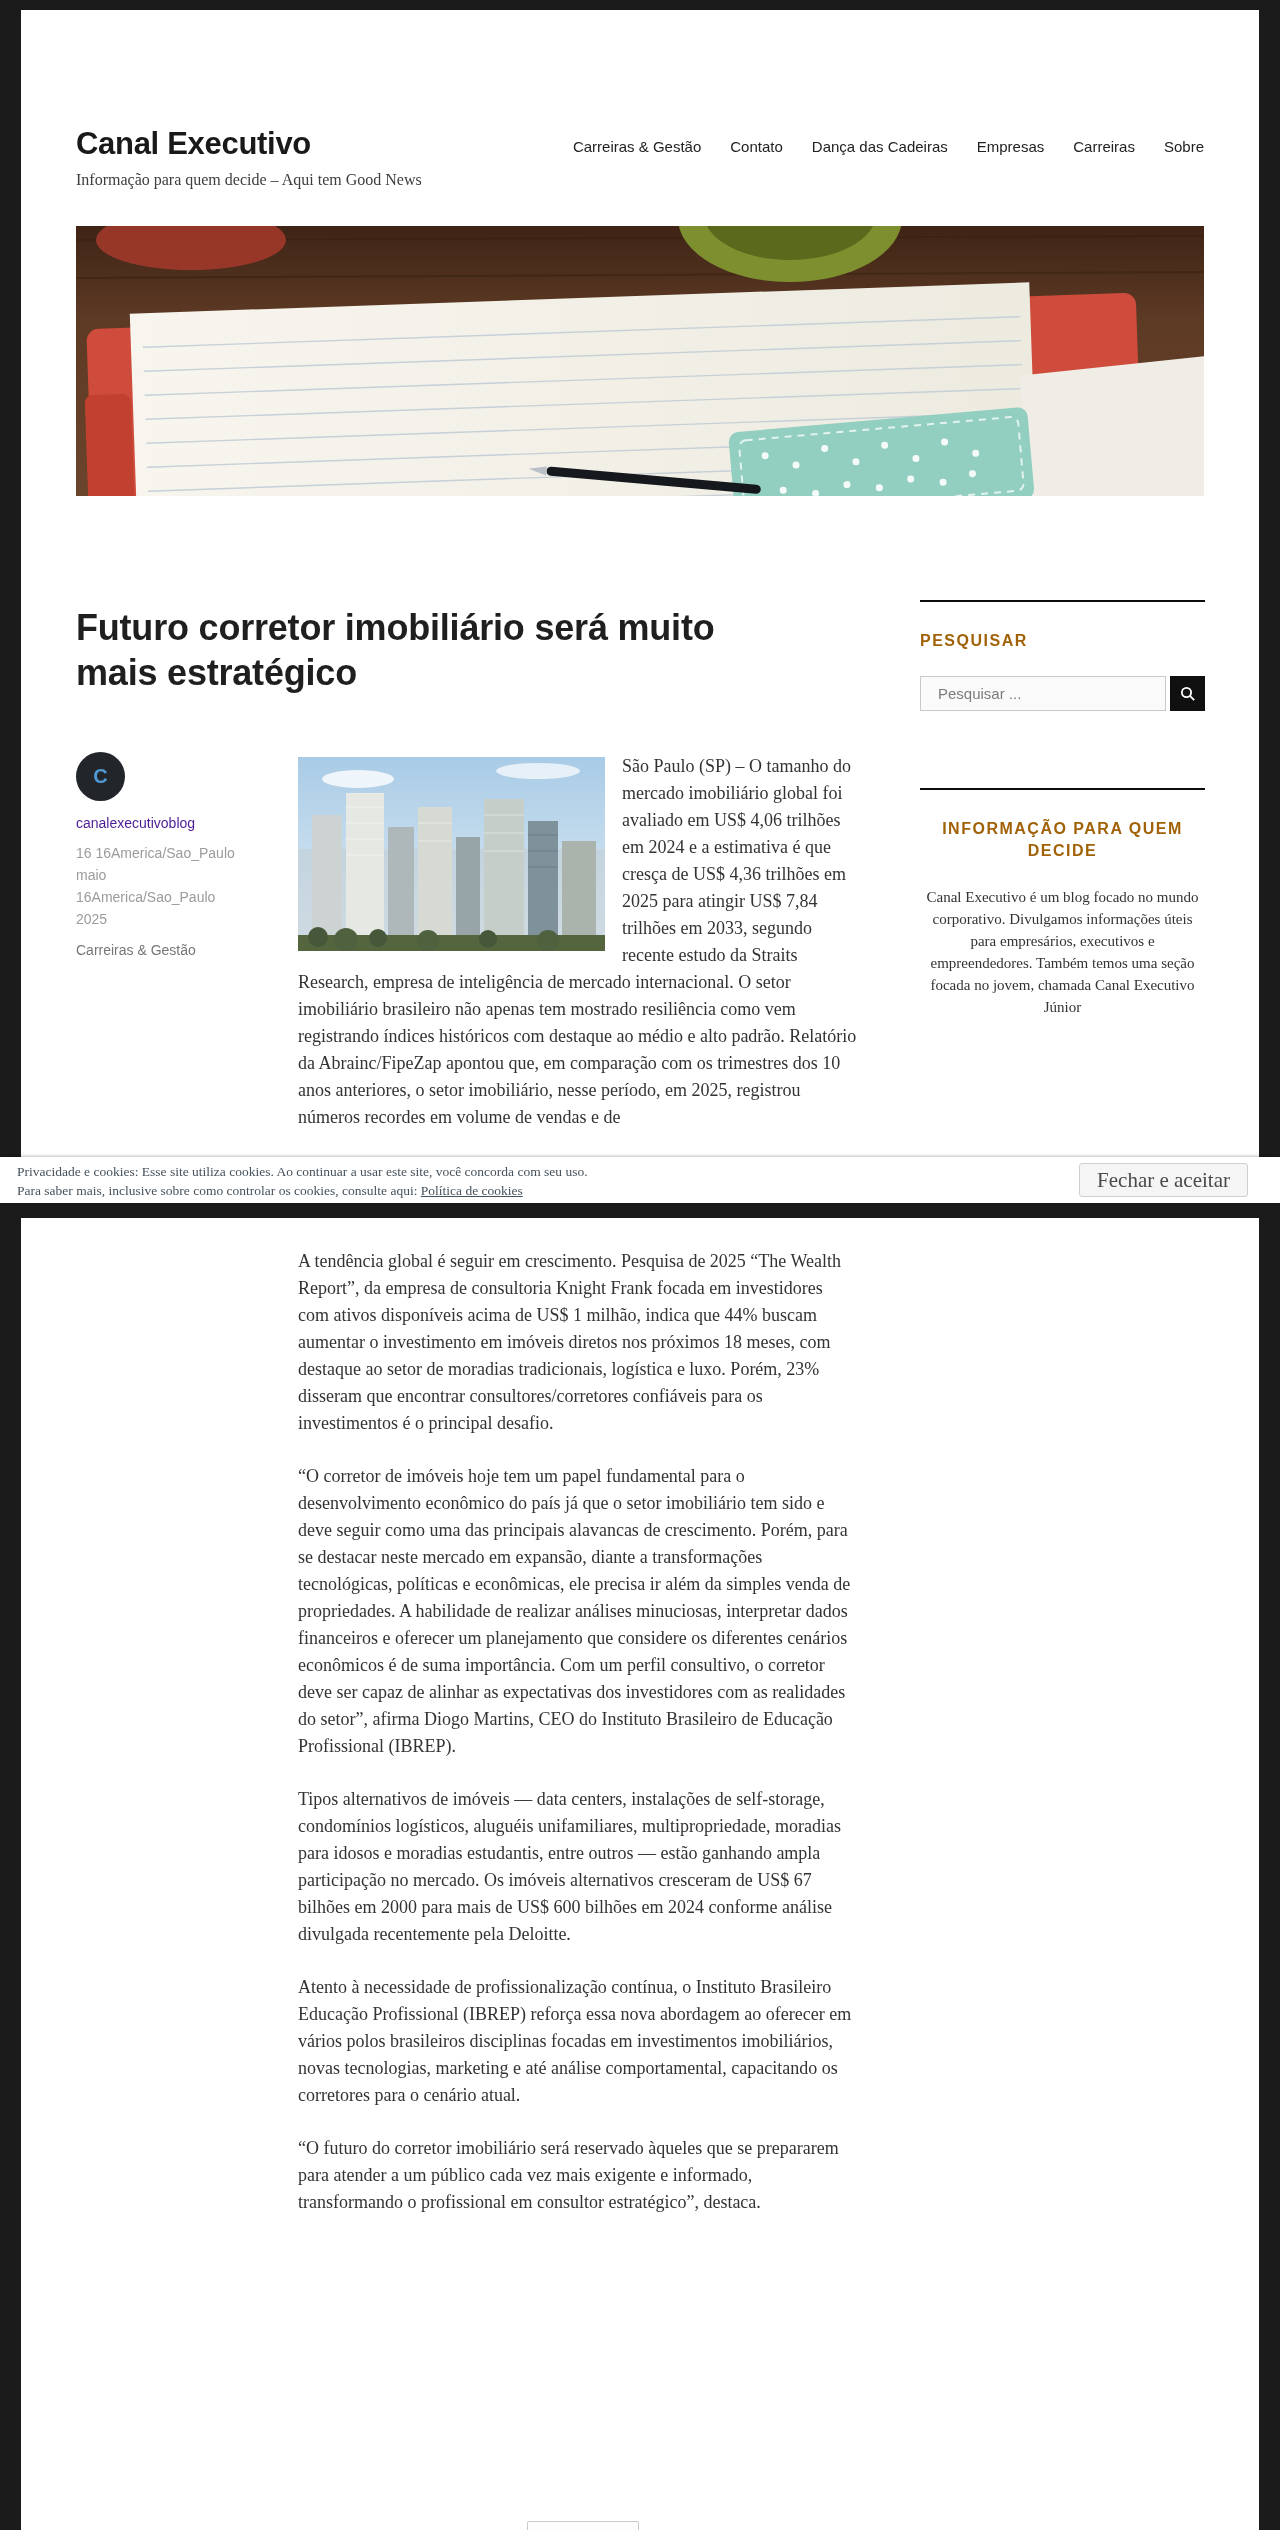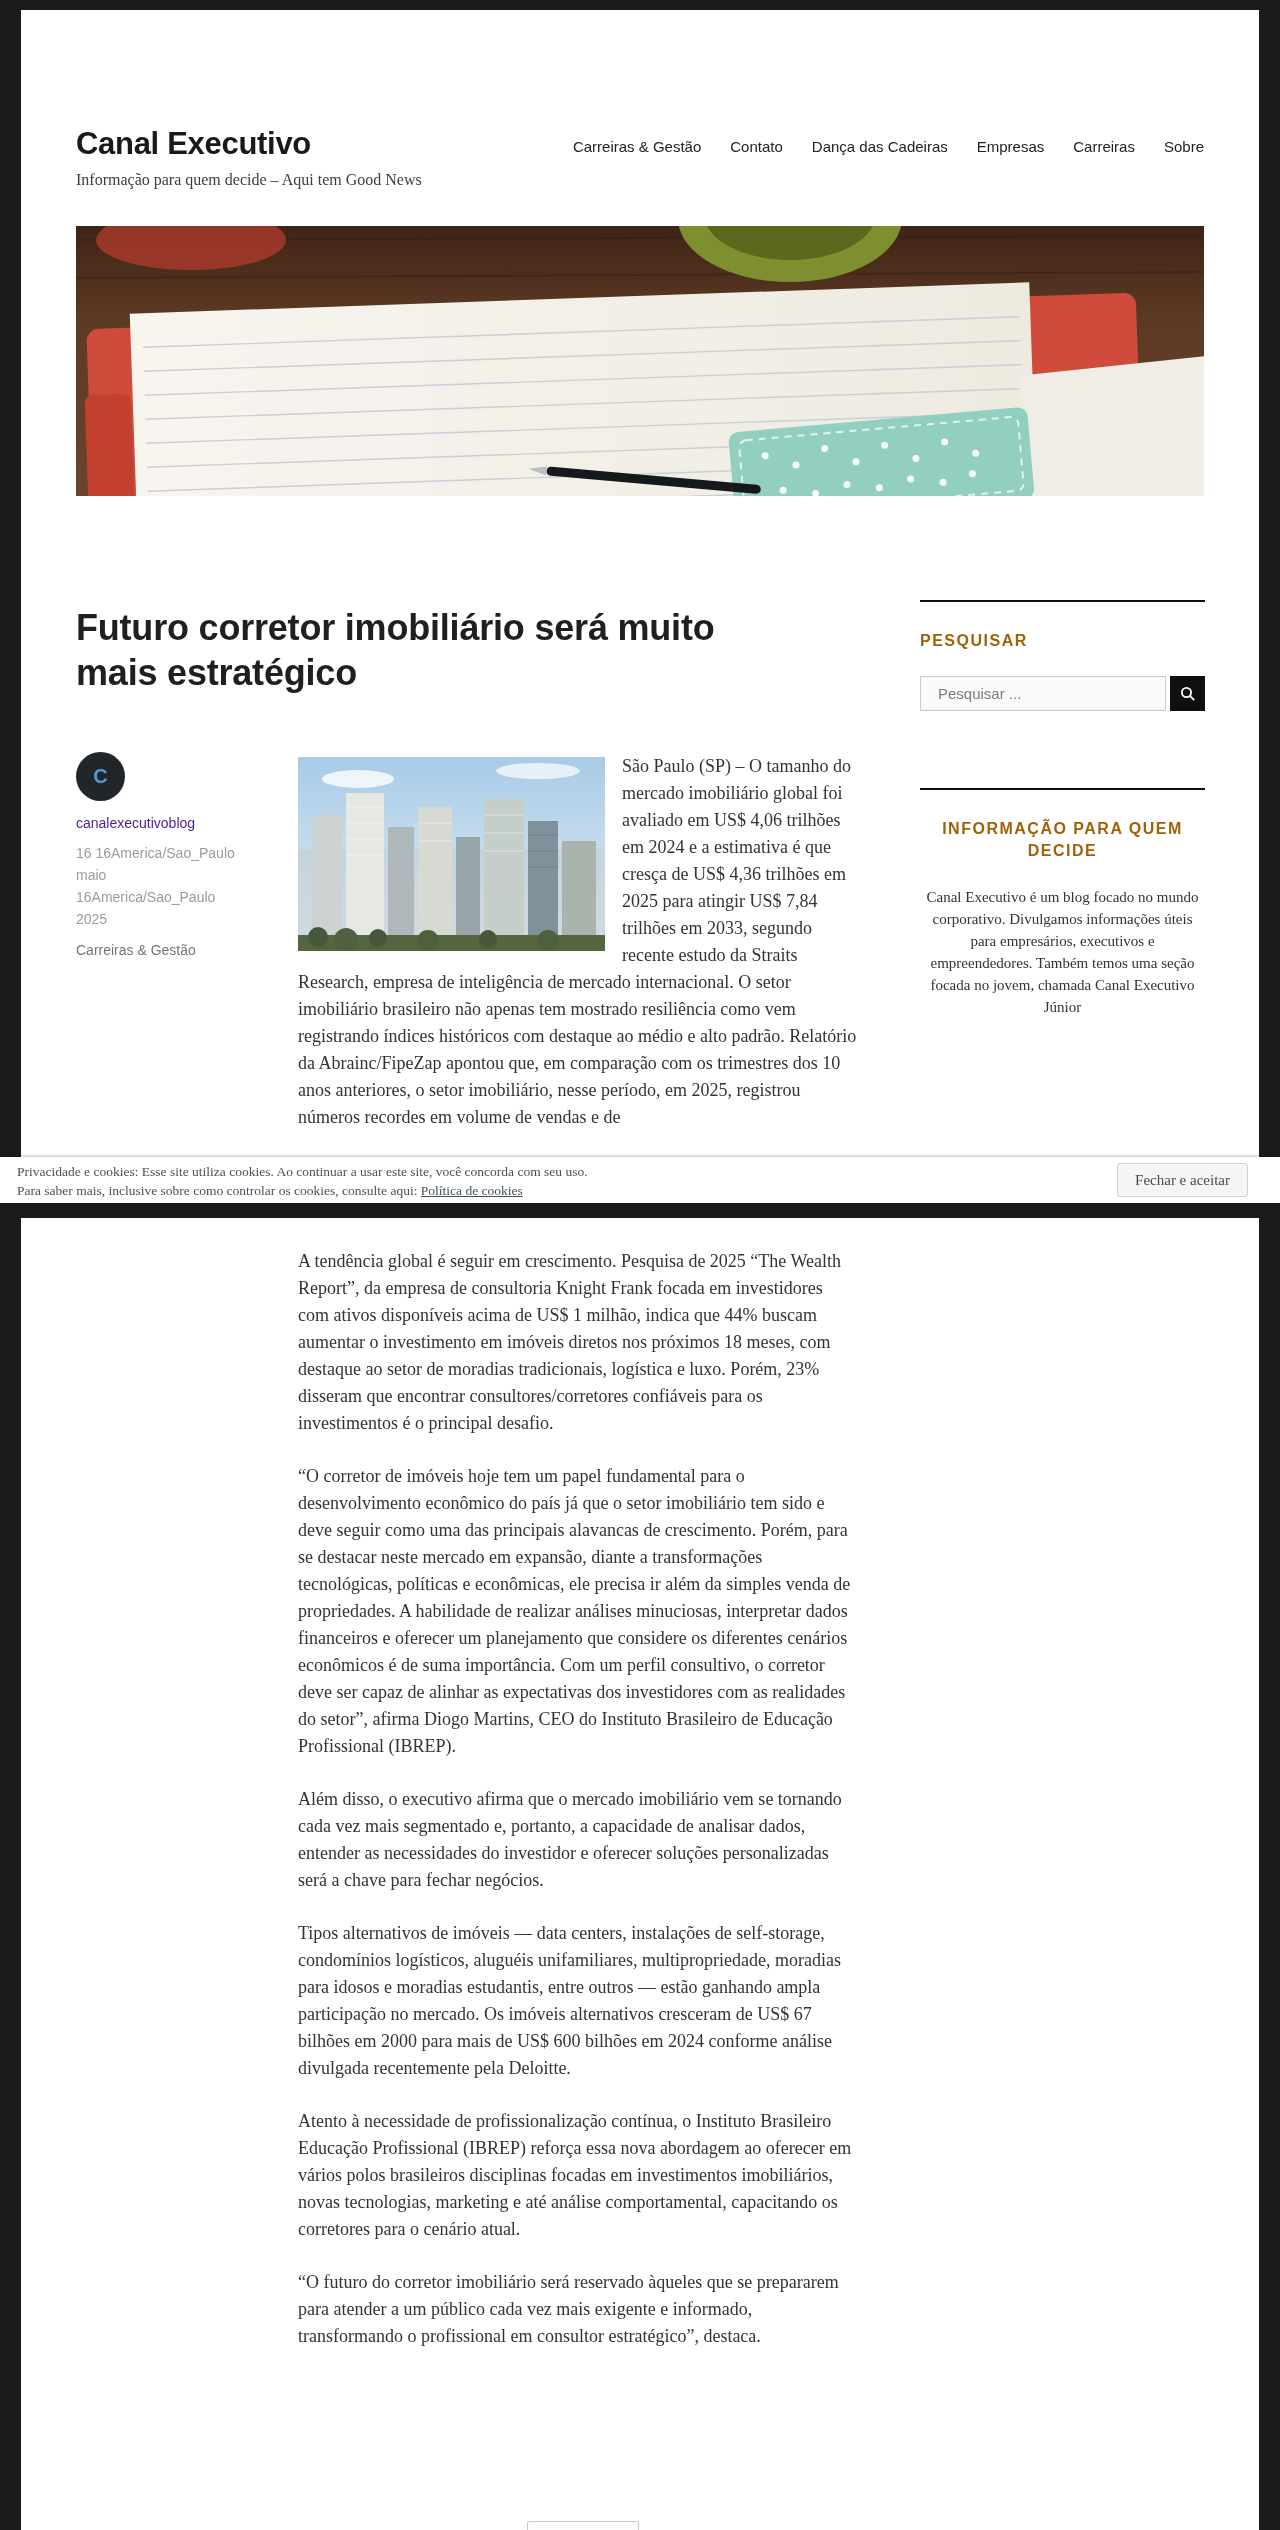--- a/index.html
+++ b/index.html
@@ -68,21 +68,21 @@
   .cookie-banner {
     position:absolute; left:0; top:1157px; width:1280px; height:46px; background:#fff;
     box-shadow:0 -1px 3px rgba(0,0,0,.25); z-index:10;
   }
   .cookie-text { position:absolute; left:17px; top:5px;
     font-family:"Liberation Serif", serif; font-size:13.5px; line-height:19px; color:#46525c; }
   .cookie-text a { color:#46525c; }
   .cookie-btn {
     position:absolute; right:32px; top:6px; height:34px; padding:0 17px;
     background:#f5f5f5; border:1px solid #cfcfcf; border-radius:3px;
-    font-family:"Liberation Serif", serif; font-size:15px; color:#4a4a4a; cursor:pointer;
+    font-family:"Liberation Serif", serif; font-size:21px; color:#4a4a4a; cursor:pointer;
   }
 
   
   .partial-embed {
     position:absolute; left:506px; top:1303px; width:112px; height:12px;
     background:#fdfdfd; border:1px solid #c9c9c9; border-bottom:none; border-radius:2px 2px 0 0;
   }
 </style>
 </head>
 <body>
@@ -261,19 +261,18 @@
     <div>Privacidade e cookies: Esse site utiliza cookies. Ao continuar a usar este site, você concorda com seu uso.</div>
     <div><span>Para saber mais, inclusive sobre como controlar os cookies, consulte aqui: </span><a href="#">Política de cookies</a></div>
   </div>
   <button class="cookie-btn">Fechar e aceitar</button>
 </div>
 
 <div class="sheet" id="sheet2">
   <div id="body-bottom">
     <p>A tendência global é seguir em crescimento. Pesquisa de 2025 “The Wealth Report”, da empresa de consultoria Knight Frank focada em investidores com ativos disponíveis acima de US$ 1 milhão, indica que 44% buscam aumentar o investimento em imóveis diretos nos próximos 18 meses, com destaque ao setor de moradias tradicionais, logística e luxo. Porém, 23% disseram que encontrar consultores/corretores confiáveis para os investimentos é o principal desafio.</p>
     <p>“O corretor de imóveis hoje tem um papel fundamental para o desenvolvimento econômico do país já que o setor imobiliário tem sido e deve seguir como uma das principais alavancas de crescimento. Porém, para se destacar neste mercado em expansão, diante a transformações tecnológicas, políticas e econômicas, ele precisa ir além da simples venda de propriedades. A habilidade de realizar análises minuciosas, interpretar dados financeiros e oferecer um planejamento que considere os diferentes cenários econômicos é de suma importância. Com um perfil consultivo, o corretor deve ser capaz de alinhar as expectativas dos investidores com as realidades do setor”, afirma Diogo Martins, CEO do Instituto Brasileiro de Educação Profissional (IBREP).</p>
-    <p>Além disso, o executivo afirma que o mercado imobiliário vem se tornando cada vez mais segmentado e, portanto, a capacidade de analisar dados, entender as necessidades do investidor e oferecer soluções personalizadas será a chave para fechar negócios.</p>
     <p>Tipos alternativos de imóveis — data centers, instalações de self-storage, condomínios logísticos, aluguéis unifamiliares, multipropriedade, moradias para idosos e moradias estudantis, entre outros — estão ganhando ampla participação no mercado. Os imóveis alternativos cresceram de US$ 67 bilhões em 2000 para mais de US$ 600 bilhões em 2024 conforme análise divulgada recentemente pela Deloitte.</p>
     <p>Atento à necessidade de profissionalização contínua, o Instituto Brasileiro Educação Profissional (IBREP) reforça essa nova abordagem ao oferecer em vários polos brasileiros disciplinas focadas em investimentos imobiliários, novas tecnologias, marketing e até análise comportamental, capacitando os corretores para o cenário atual.</p>
     <p>“O futuro do corretor imobiliário será reservado àqueles que se prepararem para atender a um público cada vez mais exigente e informado, transformando o profissional em consultor estratégico”, destaca.</p>
   </div>
   <div class="partial-embed"></div>
 </div>
 
 </body></html>

